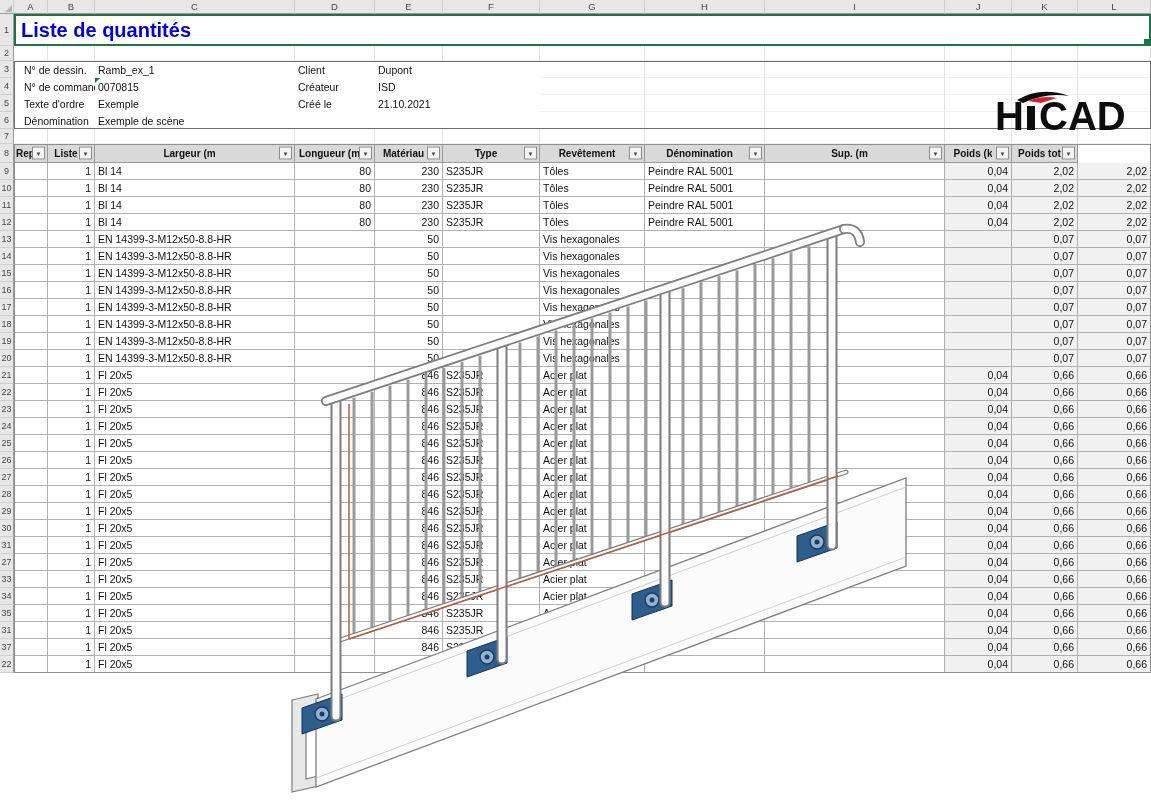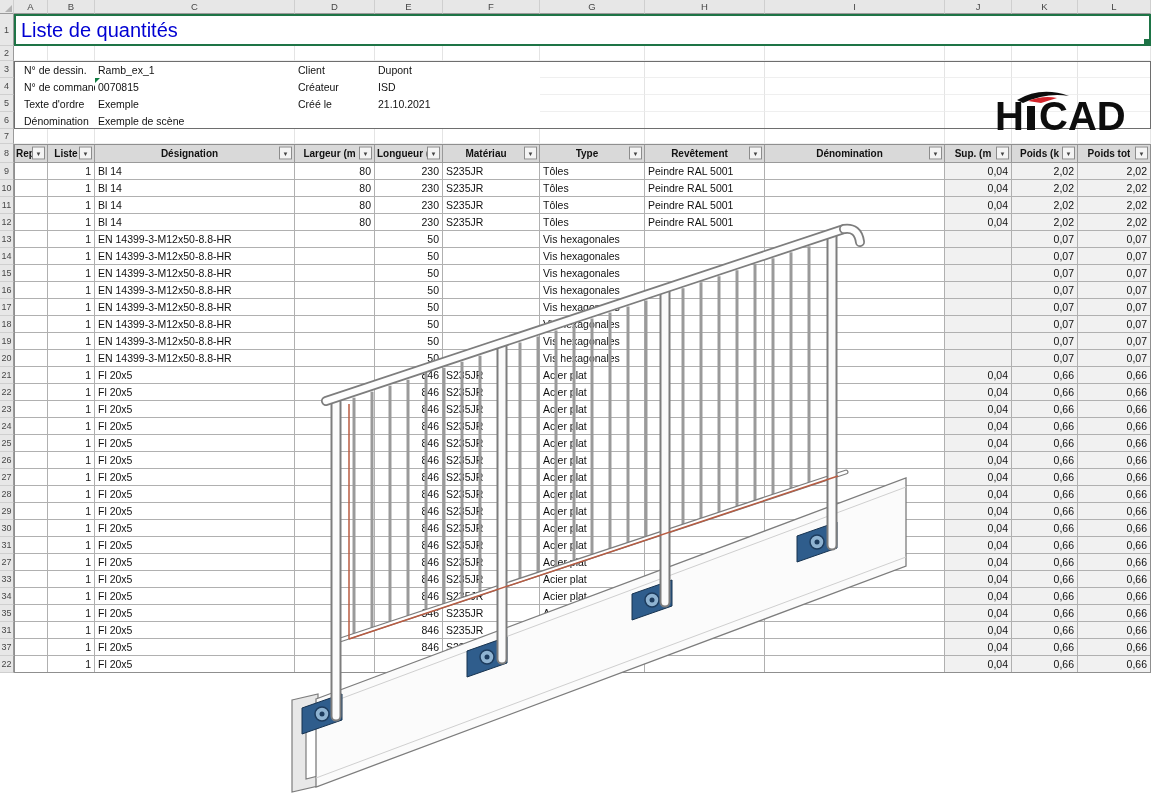--- a/index.html
+++ b/index.html
@@ -14,21 +14,21 @@
     font-size:9.5px;color:#474747;display:flex;align-items:center;justify-content:center}
   .corner{position:relative}
   .corner::after{content:"";position:absolute;right:1px;bottom:1px;width:0;height:0;
     border-left:7px solid transparent;border-bottom:7px solid #b3b3b3}
   
   .gutter{background:#e7e7e7;border-right:1px solid #9a9a9a;border-bottom:1px solid #cfcfcf;
     font-size:9px;color:#474747;display:flex;align-items:center;justify-content:center}
   
   .h-title{height:32px}
   .title-cell{grid-column:2/14;position:relative;border:2px solid var(--selection-green,#1e7446);
-    font-size:20px;font-weight:normal;color:var(--title-blue,#0000d2);padding-left:5px;background:#fff}
+    font-size:20px;font-weight:bold;color:var(--title-blue,#0000d2);padding-left:5px;background:#fff}
   .title-cell::after{content:"";position:absolute;right:0;bottom:0;width:5px;height:5px;
     background:var(--selection-green,#1e7446)}
   
   .h-blank{height:15px}
   .faint{border-right:1px solid #e4e4e4;border-bottom:1px solid #efefef}
   
   .meta-block{position:relative}
   .h-meta{height:17px}
   .meta-border{position:absolute;top:0;bottom:0;left:14px;right:0;
     border:1px solid #6e6e6e;pointer-events:none}
@@ -182,24 +182,20 @@
 
 <div class="table-block">
   <div class="grid-row h-head">
     <div class="gutter">8</div>
   <div class="cell hcell">
         <span class="hlabel">Rep</span>
         <span class="filter-btn">▼</span>
       </div>
       <div class="cell hcell">
         <span class="hlabel">Liste</span>
-        <span class="filter-btn">▼</span>
-      </div>
-      <div class="cell hcell">
-        <span class="hlabel">Désignation</span>
         <span class="filter-btn">▼</span>
       </div>
       <div class="cell hcell">
         <span class="hlabel">Largeur (m</span>
         <span class="filter-btn">▼</span>
       </div>
       <div class="cell hcell">
         <span class="hlabel">Longueur (m</span>
         <span class="filter-btn">▼</span>
       </div>

